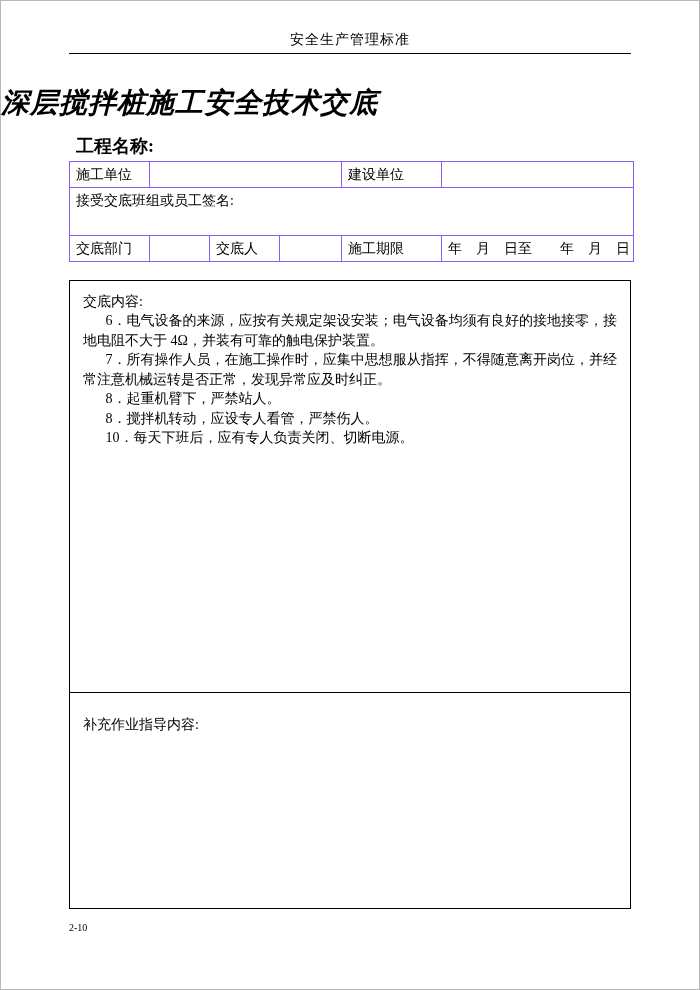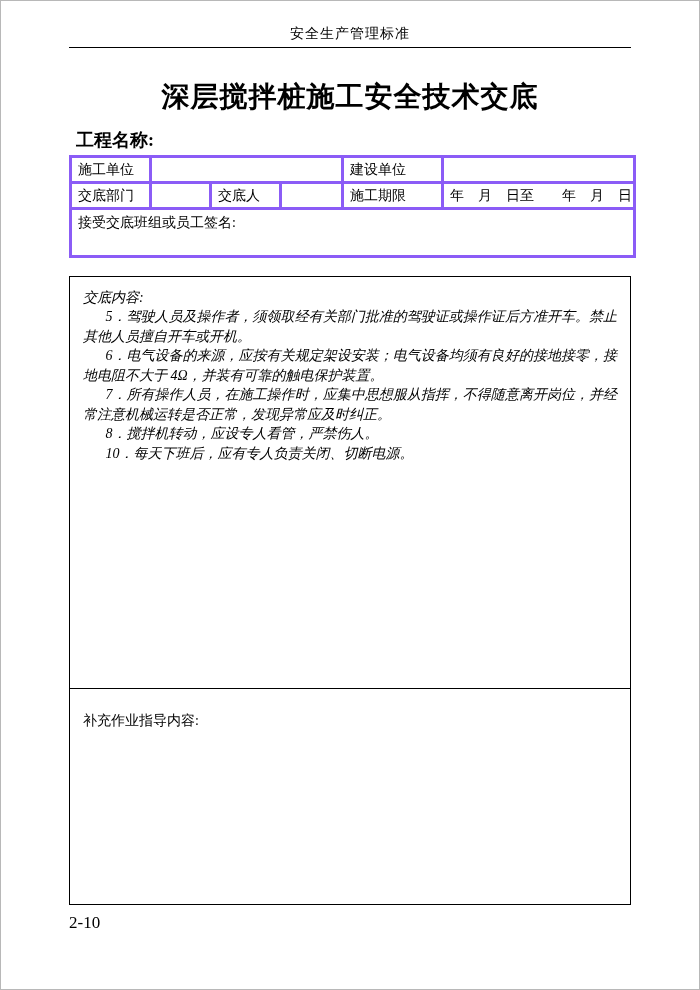--- a/index.html
+++ b/index.html
@@ -17,52 +17,52 @@
   .page {
     position: relative;
     width: 700px;
     height: 990px;
     box-sizing: border-box;
     border: 1px solid #b8b8b8;
     background: #ffffff;
   }
   .doc-std {
     text-align: center;
-    padding-top: 24px;
+    padding-top: 30px;
     font-size: 14px;
     letter-spacing: 1px;
   }
   .header-rule {
     margin: 4px 68px 0 68px;
     border-top: 1px solid #000;
     height: 0;
   }
   .title {
     margin: 30px 0 10px 0;
-    text-align: center;
     font-size: 28px;
     font-weight: bold;
     font-family: "Liberation Sans", "DejaVu Sans", sans-serif;
     letter-spacing: 1px;
+    font-style: italic;
   }
   .project-name {
     margin: 0 68px;
     padding: 2px 0 3px 7px;
     font-size: 18px;
     font-weight: bold;
   }
   .info-table {
     border-collapse: collapse;
     margin: 0 68px;
     width: 564px;
     table-layout: fixed;
     font-size: 14px;
   }
   .info-table td {
-    border: 3px solid #8b5cf6;
+    border: 1px solid #8b5cf6;
     padding: 2px 6px;
     height: 26px;
     box-sizing: border-box;
     overflow: hidden;
     white-space: nowrap;
   }
   .info-table td.sig-cell {
     height: 48px;
     vertical-align: top;
     padding-top: 4px;
@@ -70,21 +70,20 @@
   .content-box {
     margin: 18px 68px 0 68px;
     border: 1px solid #000;
     box-sizing: border-box;
   }
   .content-main {
     height: 412px;
     box-sizing: border-box;
     border-bottom: 1px solid #000;
     padding: 11px 13px 8px 13px;
-    font-style: italic;
   }
   .content-supplement {
     height: 215px;
     box-sizing: border-box;
     padding: 22px 13px 0 13px;
   }
   .section-heading {
     font-size: 14px;
     line-height: 19px;
   }
@@ -92,21 +91,21 @@
     margin: 0;
     font-size: 14px;
     line-height: 19.5px;
     text-indent: 1.6em;
     text-align: justify;
   }
   .page-footer {
     position: absolute;
     left: 68px;
     bottom: 56px;
-    font-size: 17px;
+    font-size: 10px;
   }
 </style>
 </head>
 <body>
 
 <div class="page">
 
   <div class="doc-std">安全生产管理标准</div>
   <div class="header-rule"></div>
 
@@ -124,39 +123,39 @@
       <col style="width:192px">
     </colgroup>
     <tbody>
       <tr>
         <td>施工单位</td>
         <td colspan="3"></td>
         <td>建设单位</td>
         <td></td>
       </tr>
       <tr>
+        <td colspan="6" class="sig-cell">接受交底班组或员工签名:</td>
+      </tr>
+      <tr>
         <td>交底部门</td>
         <td></td>
         <td>交底人</td>
         <td></td>
         <td>施工期限</td>
         <td>年　月　日至　　年　月　日</td>
       </tr>
-      <tr>
-        <td colspan="6" class="sig-cell">接受交底班组或员工签名:</td>
-      </tr>
     </tbody>
   </table>
 
   <div class="content-box">
     <div class="content-main">
       <div class="section-heading">交底内容:</div>
-      <p class="item">5．驾驶人员及操作者，须领取经有关部门批准的驾驶证或操作证后方准开车。禁止其他人员擅自开车或开机。</p>
       <p class="item">6．电气设备的来源，应按有关规定架设安装；电气设备均须有良好的接地接零，接地电阻不大于 4Ω，并装有可靠的触电保护装置。</p>
       <p class="item">7．所有操作人员，在施工操作时，应集中思想服从指挥，不得随意离开岗位，并经常注意机械运转是否正常，发现异常应及时纠正。</p>
+      <p class="item">8．起重机臂下，严禁站人。</p>
       <p class="item">8．搅拌机转动，应设专人看管，严禁伤人。</p>
       <p class="item">10．每天下班后，应有专人负责关闭、切断电源。</p>
     </div>
     <div class="content-supplement">
       <div class="section-heading">补充作业指导内容:</div>
     </div>
   </div>
 
   <div class="page-footer">2-10</div>
 

